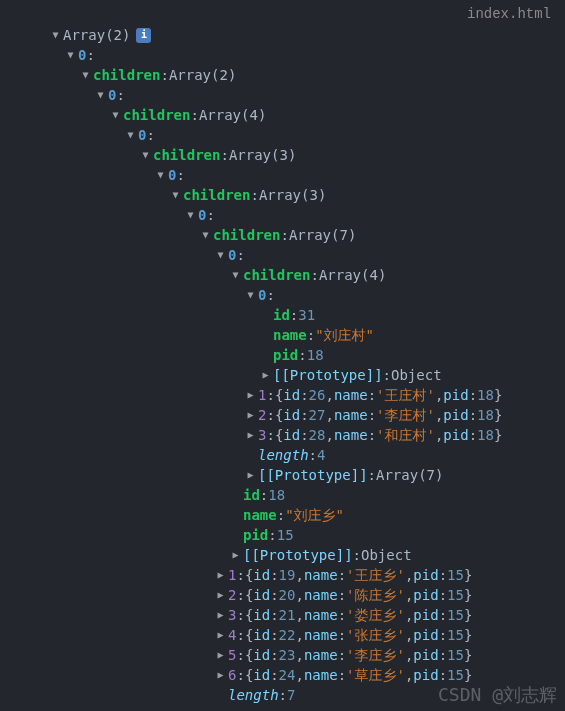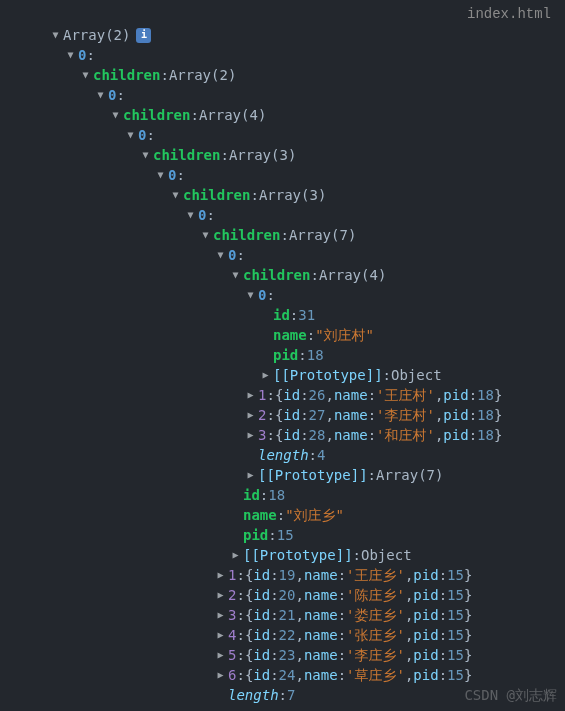--- a/index.html
+++ b/index.html
@@ -61,21 +61,21 @@
   border-radius: 3px;
   font-size: 10px;
   font-weight: bold;
   margin-left: 6px;
 }
 .watermark {
   position: absolute;
   right: 8px;
   bottom: 6px;
   color: rgba(200,200,200,0.35);
-  font-size: 14px;
+  font-size: 18px;
 }
 </style>
 </head>
 <body>
 
 <div class="filetab">index.html</div>
 
 <div class="tree">
 
 <div class="row">

